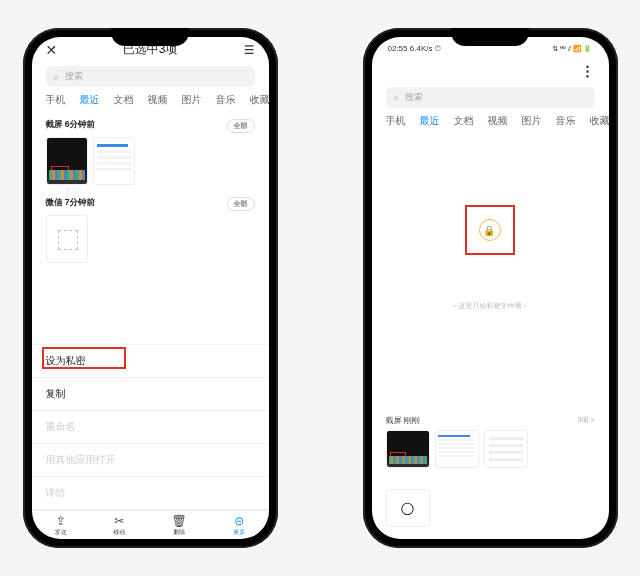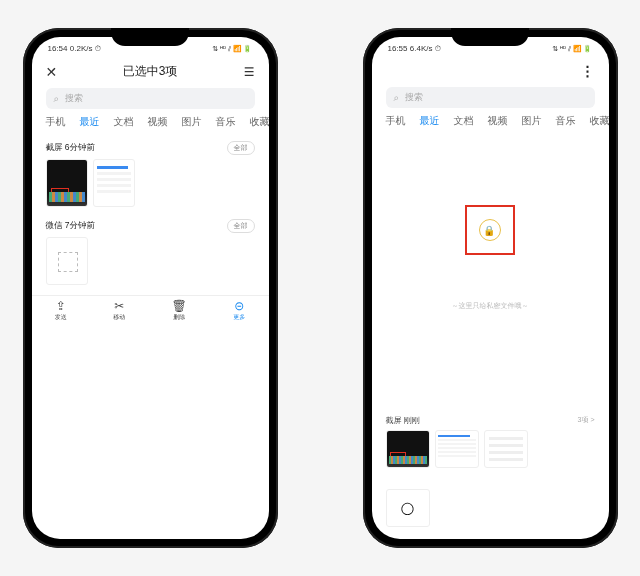--- a/index.html
+++ b/index.html
@@ -88,23 +88,24 @@
     overflow: hidden;
     white-space: nowrap;
   }
   .tabs .active { color: #1a8af0; }
   .section {
     padding: 8px 14px 4px 14px;
   }
   .section-header {
     display: flex;
     justify-content: space-between;
-    align-items: center;
+    align-items: flex-start;
     margin-bottom: 4px;
     font-size: 8.5px;
+    font-weight: bold;
   }
   .section-title { color: #222; }
   .pill {
     border: 0.5px solid #ddd;
     border-radius: 8px;
     padding: 1px 6px;
     font-size: 7px;
     color: #888;
   }
   .thumb-row { display: flex; gap: 5px; }
@@ -185,24 +186,20 @@
   .thumb-sm.set::after{content:"";position:absolute;top:6px;left:4px;right:4px;height:24px;background:repeating-linear-gradient(#eee 0 3px,#fff 3px 7px);}
   .red-overlay{ position:absolute; border:2px solid #e03020; }
 </style>
 </head>
 <body>
 
 <div class="phone">
   <div class="notch"></div>
   <div class="screen">
 
-    <div class="status-bar">
-      <span><span>16:54</span>&nbsp;<span>0.2K/s ⏱</span></span>
-      <span class="status-right">⇅ ᴴᴰ ⫽ 📶 🔋</span>
-    </div>
 
     <div class="header">
       <span class="icon-close">✕</span>
       <span class="title">已选中3项</span>
       <span class="icon-menu">☰</span>
     </div>
 
     <div class="search-bar">
       <span class="mag">⌕</span>
       <span>搜索</span>
@@ -236,20 +233,28 @@
     <div class="section" style="padding-bottom:10px;">
       <div class="section-header">
         <span class="section-title">微信  7分钟前</span>
         <span class="pill">全部</span>
       </div>
       <div class="thumb-row">
         <div class="thumb box"></div>
       </div>
     </div>
 
+    <div class="menu-list" style="position:relative;">
+      <div class="red-overlay" style="top:3px;left:10px;width:84px;height:22px;"></div>
+      <div class="menu-item">设为私密</div>
+      <div class="menu-item">复制</div>
+      <div class="menu-item disabled">重命名</div>
+      <div class="menu-item disabled">用其他应用打开</div>
+      <div class="menu-item disabled" style="border-bottom:0.5px solid #eee;">详情</div>
+    </div>
 
     <div class="bottom-bar">
       <div class="bottom-item">
           <span class="ico">⇪</span>
           <span>发送</span>
         </div>
       <div class="bottom-item">
           <span class="ico">✂</span>
           <span>移动</span>
         </div>
@@ -264,21 +269,21 @@
     </div>
 
   </div>
 </div>
 
 <div class="phone">
   <div class="notch"></div>
   <div class="screen">
 
     <div class="status-bar">
-      <span><span>16:55</span>&nbsp;<span>6.4K/s ⏱</span></span>
+      <span><span>02:55</span>&nbsp;<span>6.4K/s ⏱</span></span>
       <span class="status-right">⇅ ᴴᴰ ⫽ 📶 🔋</span>
     </div>
 
     <div class="header">
       <span style="width:18px"></span>
       <span class="icon-more">⋮</span>
     </div>
 
     <div class="search-bar">
       <span class="mag">⌕</span>

